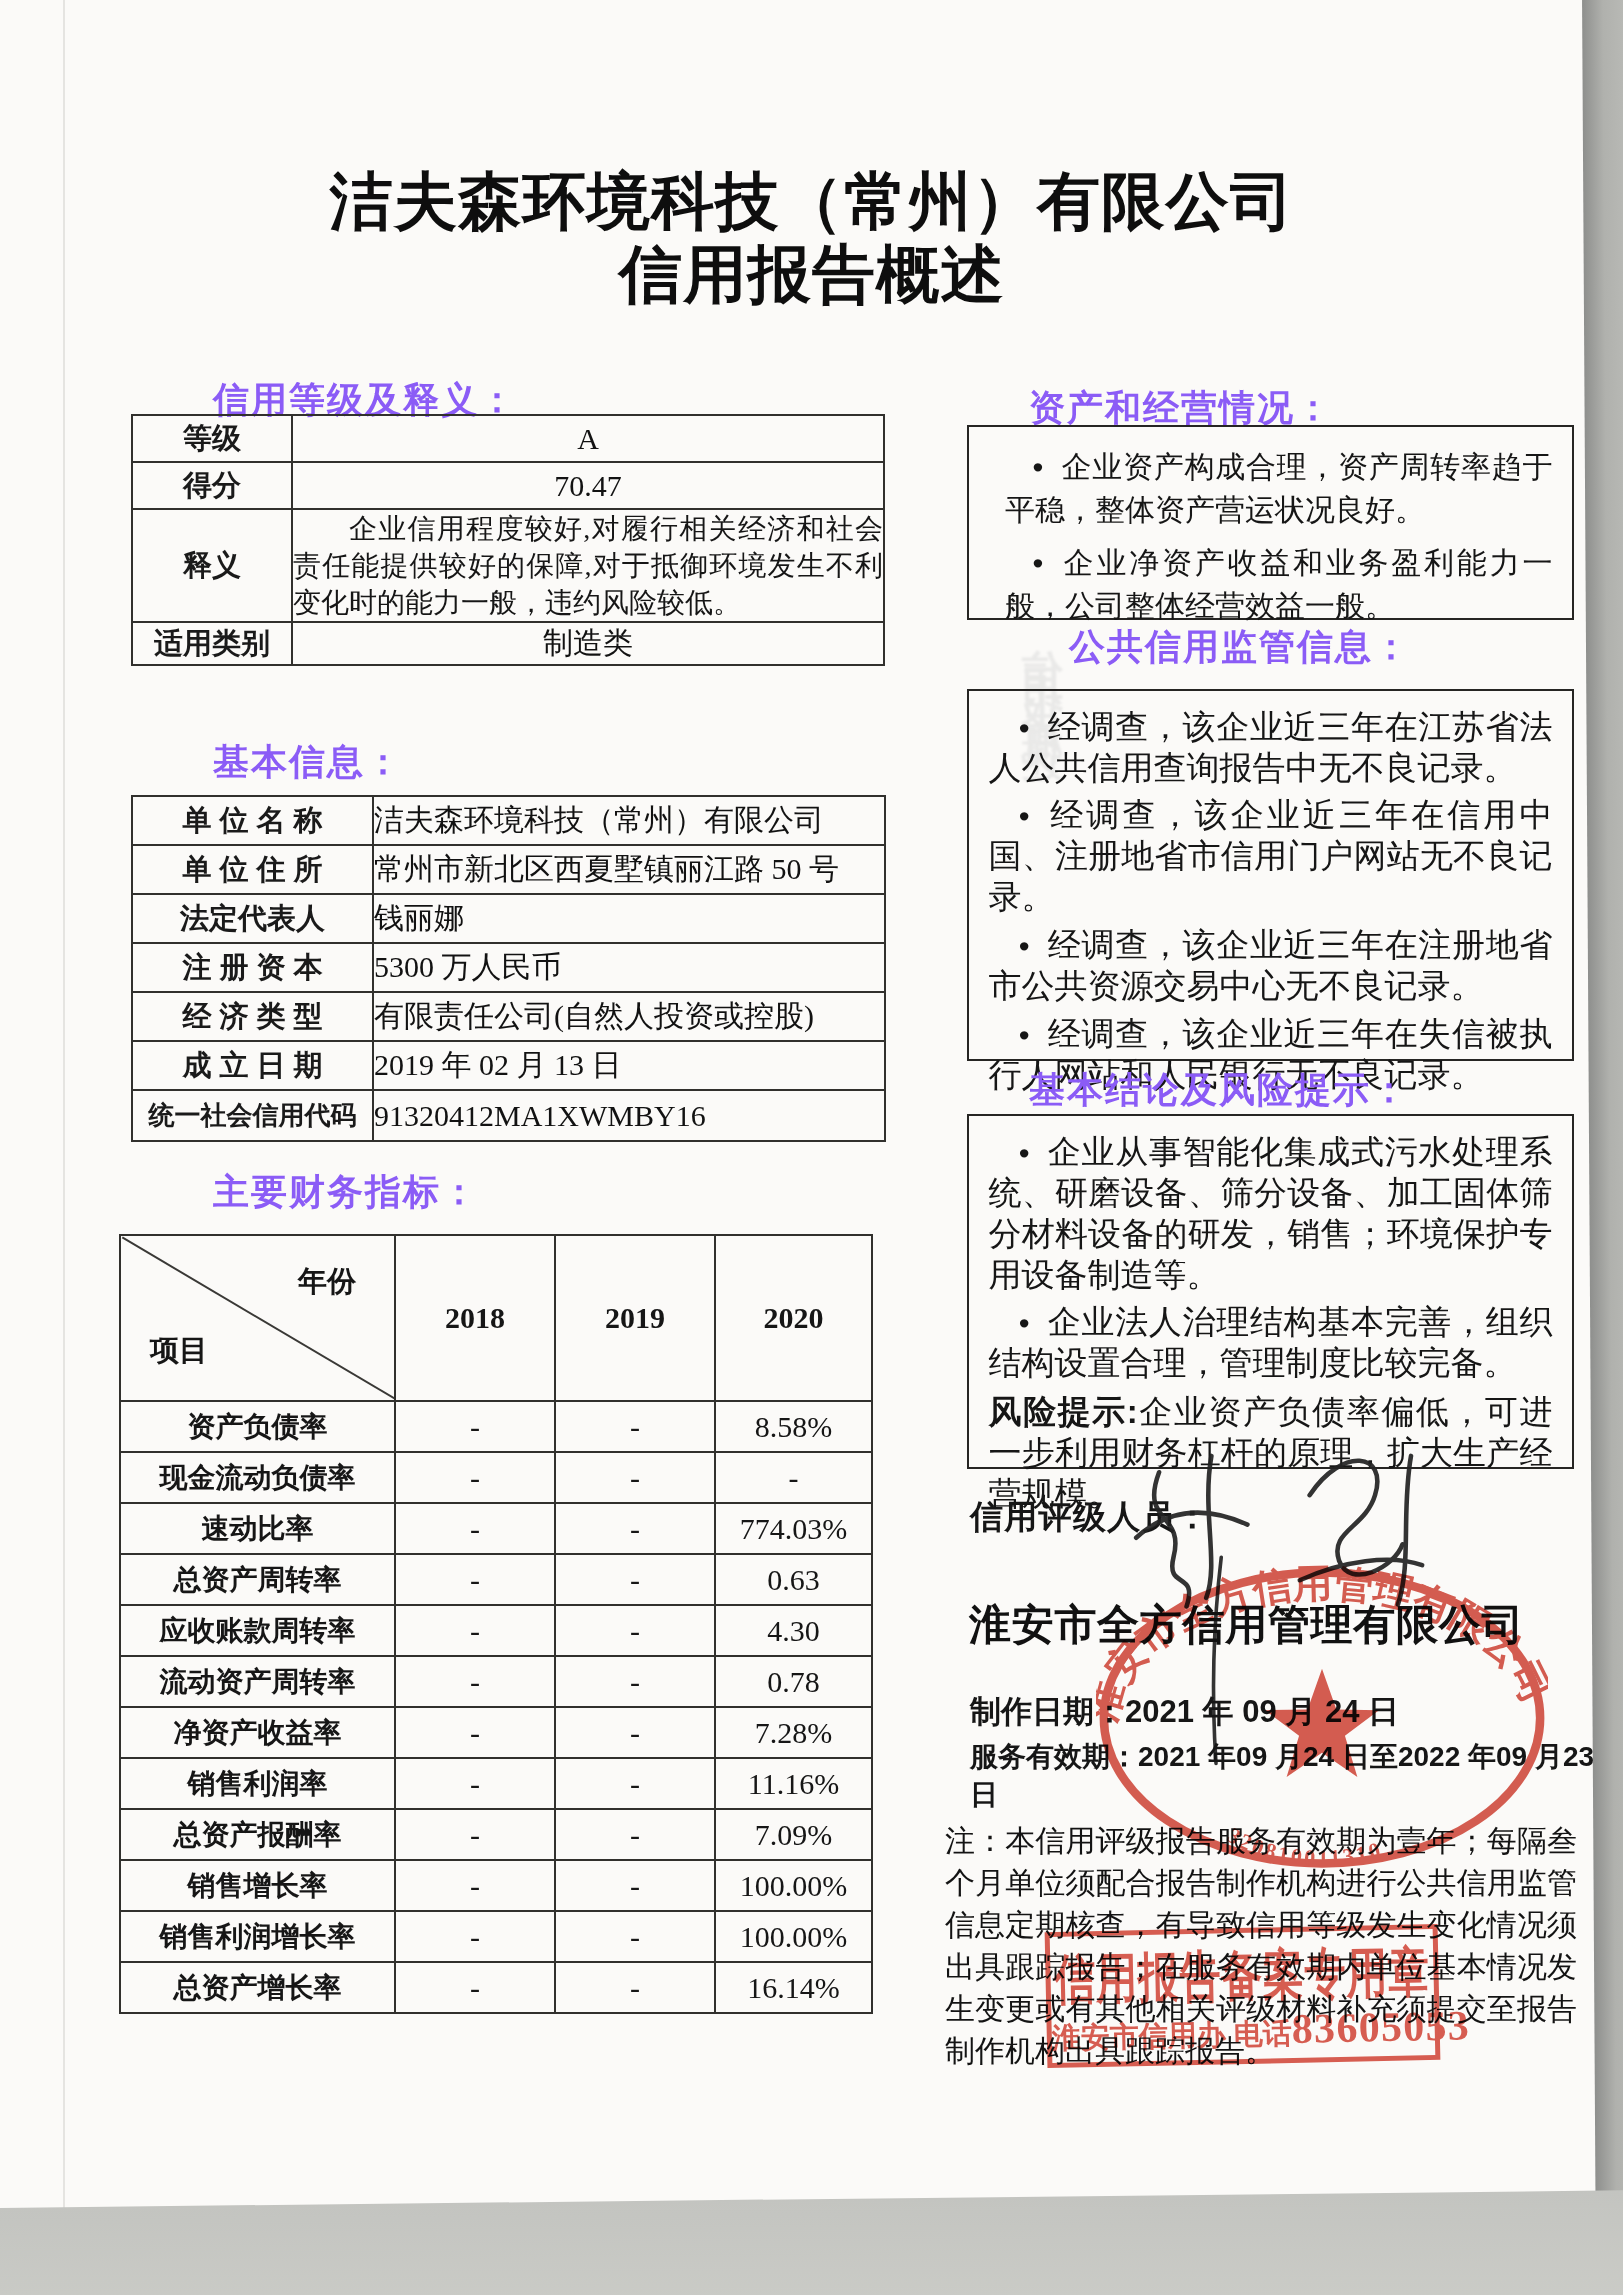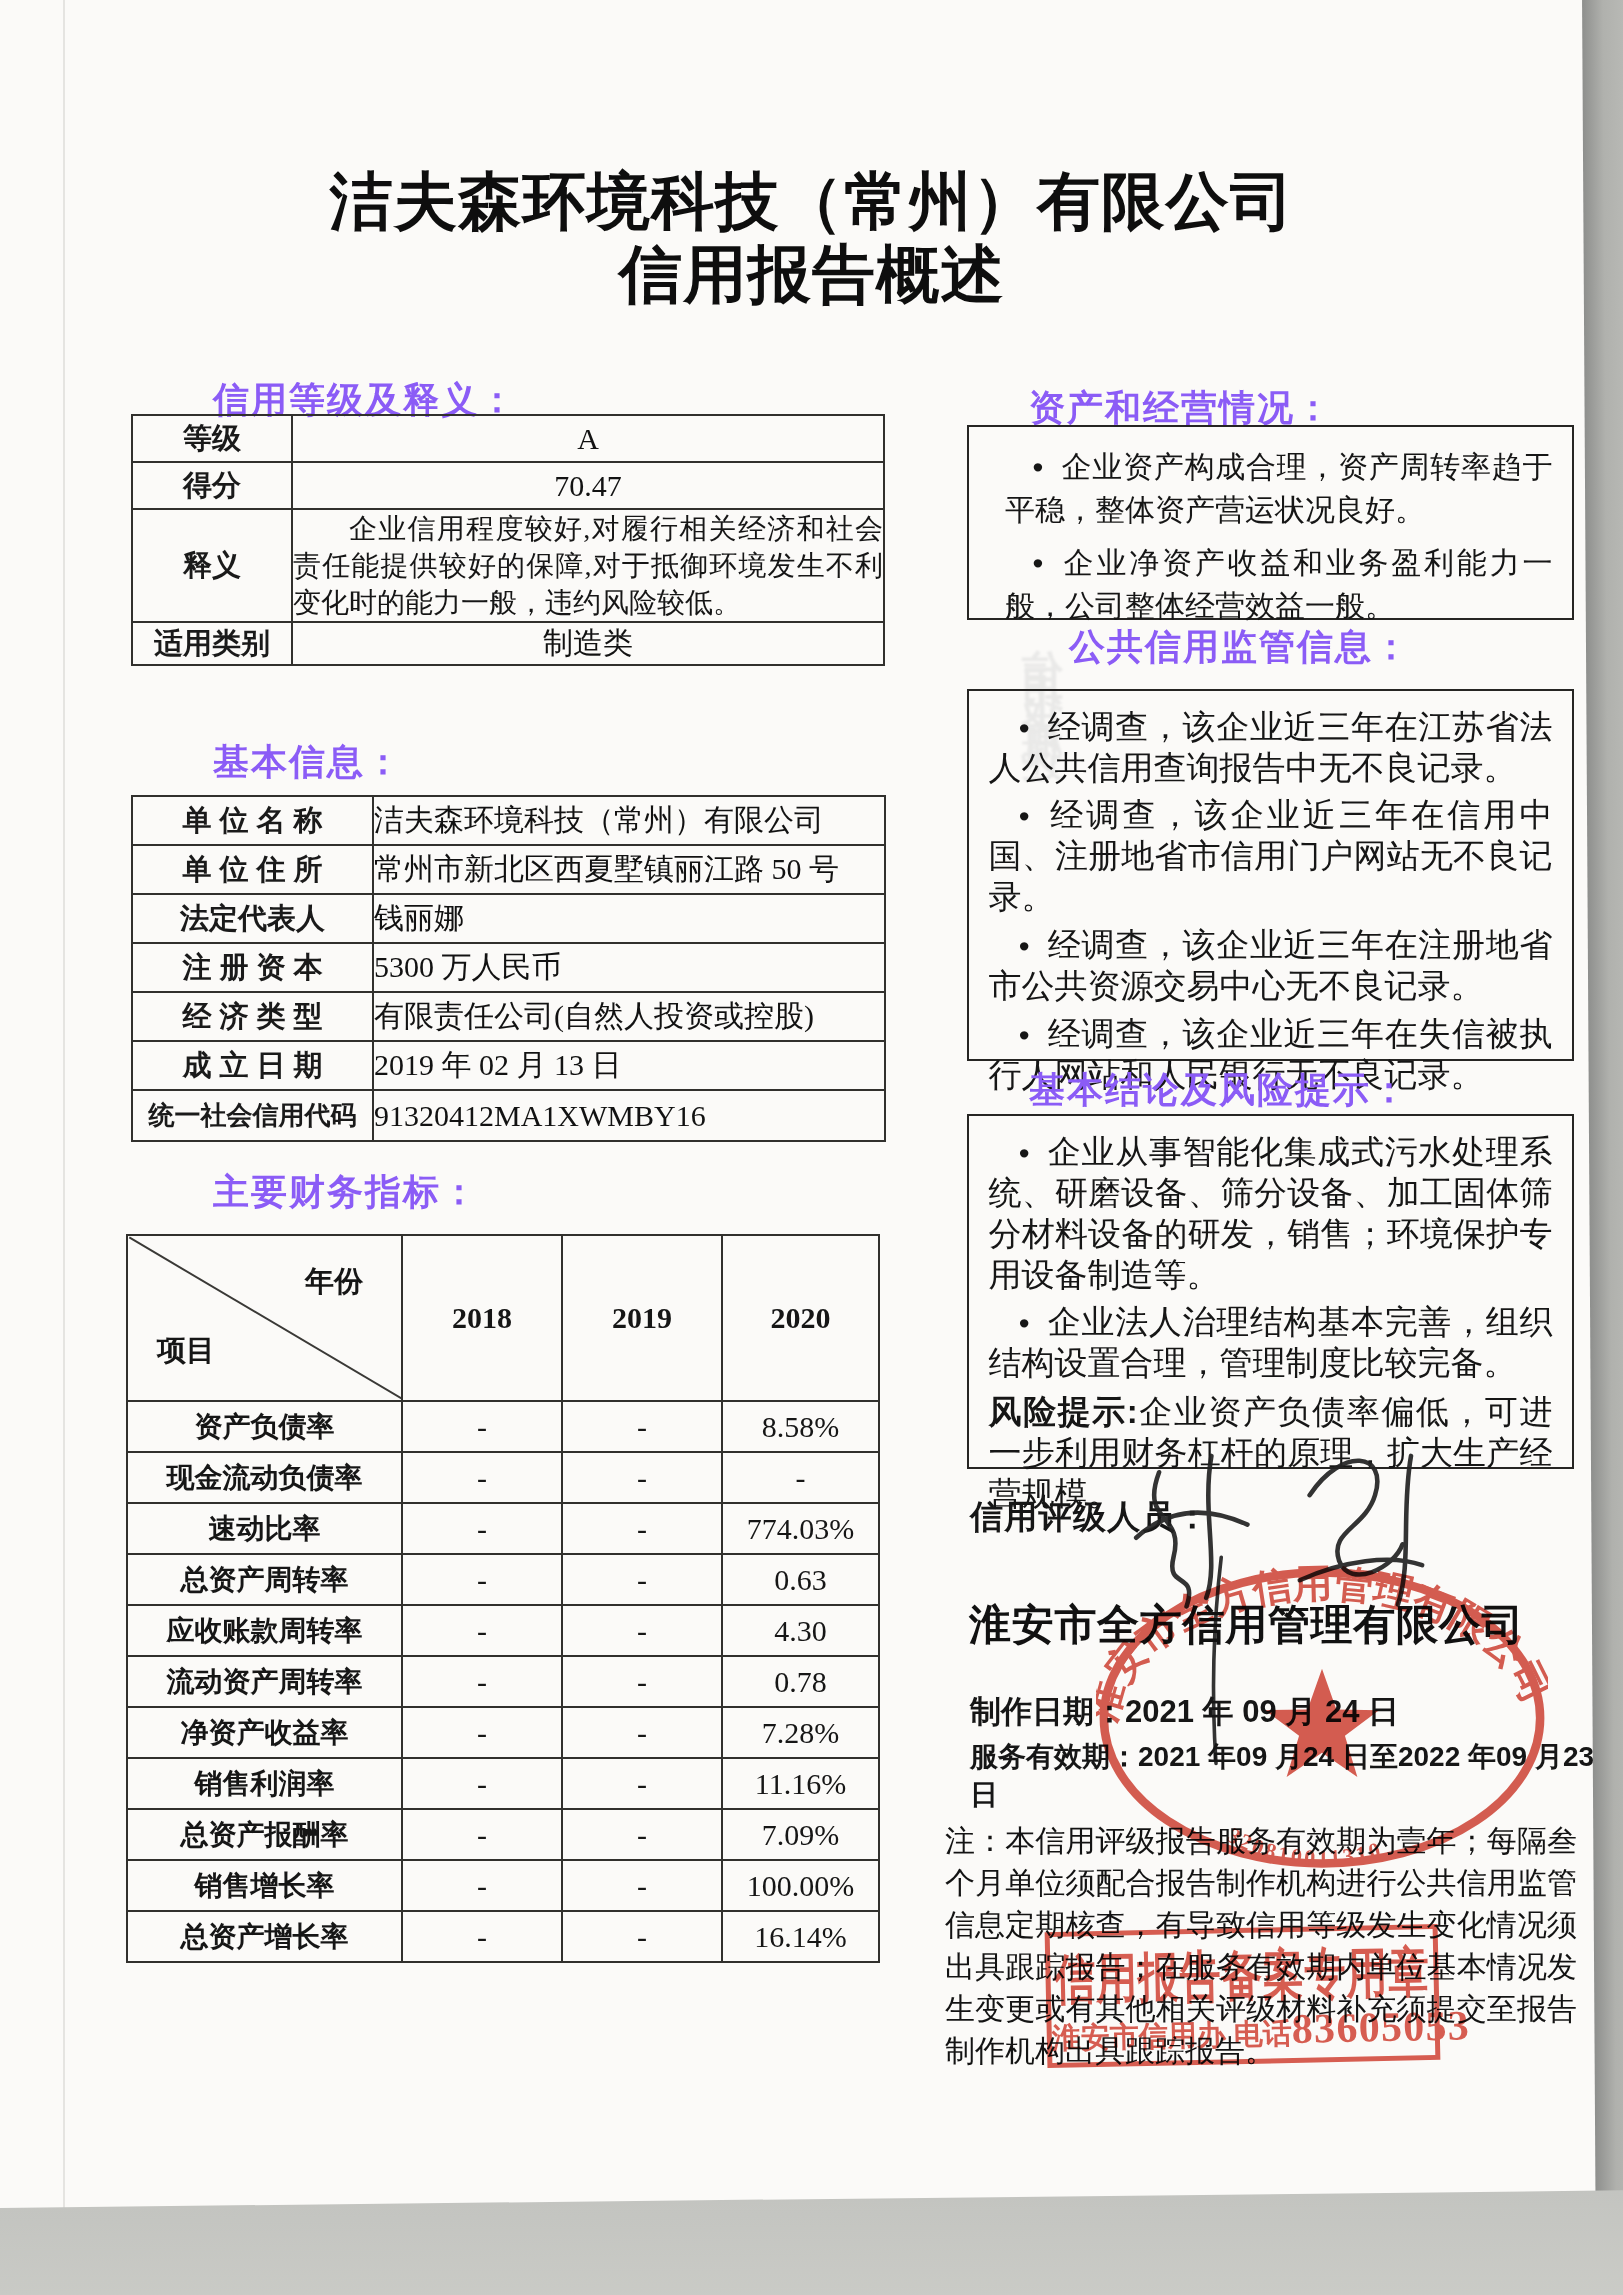--- a/index.html
+++ b/index.html
@@ -138,21 +138,21 @@
     </tr>
     <tr style="height:51px">
       <td class="lbl" style="font-size:26px">统一社会信用代码</td>
       <td class="val-left">91320412MA1XWMBY16</td>
     </tr>
   </tbody>
     </table>
 
   <div class="hdr" style="left:213px;top:1168px;">主要财务指标：</div>
 
-  <table class="tbl" style="left:126px;top:1234px;width:753px;">
+  <table class="tbl" style="left:119px;top:1234px;width:753px;">
     <colgroup>
         <col style="width:275px">
         <col style="width:160px">
         <col style="width:160px">
         <col style="width:157px">
       </colgroup>
     <tbody>
         <tr style="height:164px">
       <td style="padding:0">
         <div class="corner">
@@ -221,20 +221,26 @@
       <td class="fv">-</td>
       <td class="fv">7.09%</td>
     </tr>
     <tr style="height:51px">
       <td class="fl">销售增长率</td>
       <td class="fv">-</td>
       <td class="fv">-</td>
       <td class="fv">100.00%</td>
     </tr>
     <tr style="height:51px">
+      <td class="fl">销售利润增长率</td>
+      <td class="fv">-</td>
+      <td class="fv">-</td>
+      <td class="fv">100.00%</td>
+    </tr>
+    <tr style="height:51px">
       <td class="fl">总资产增长率</td>
       <td class="fv">-</td>
       <td class="fv">-</td>
       <td class="fv">16.14%</td>
     </tr>
   </tbody>
     </table>
 
   <div class="hdr" style="left:1029px;top:384px;text-align:center;">资产和经营情况：</div>
   <div class="rbox" style="left:967px;top:425px;width:607px;height:195px;padding-left:36px;">

